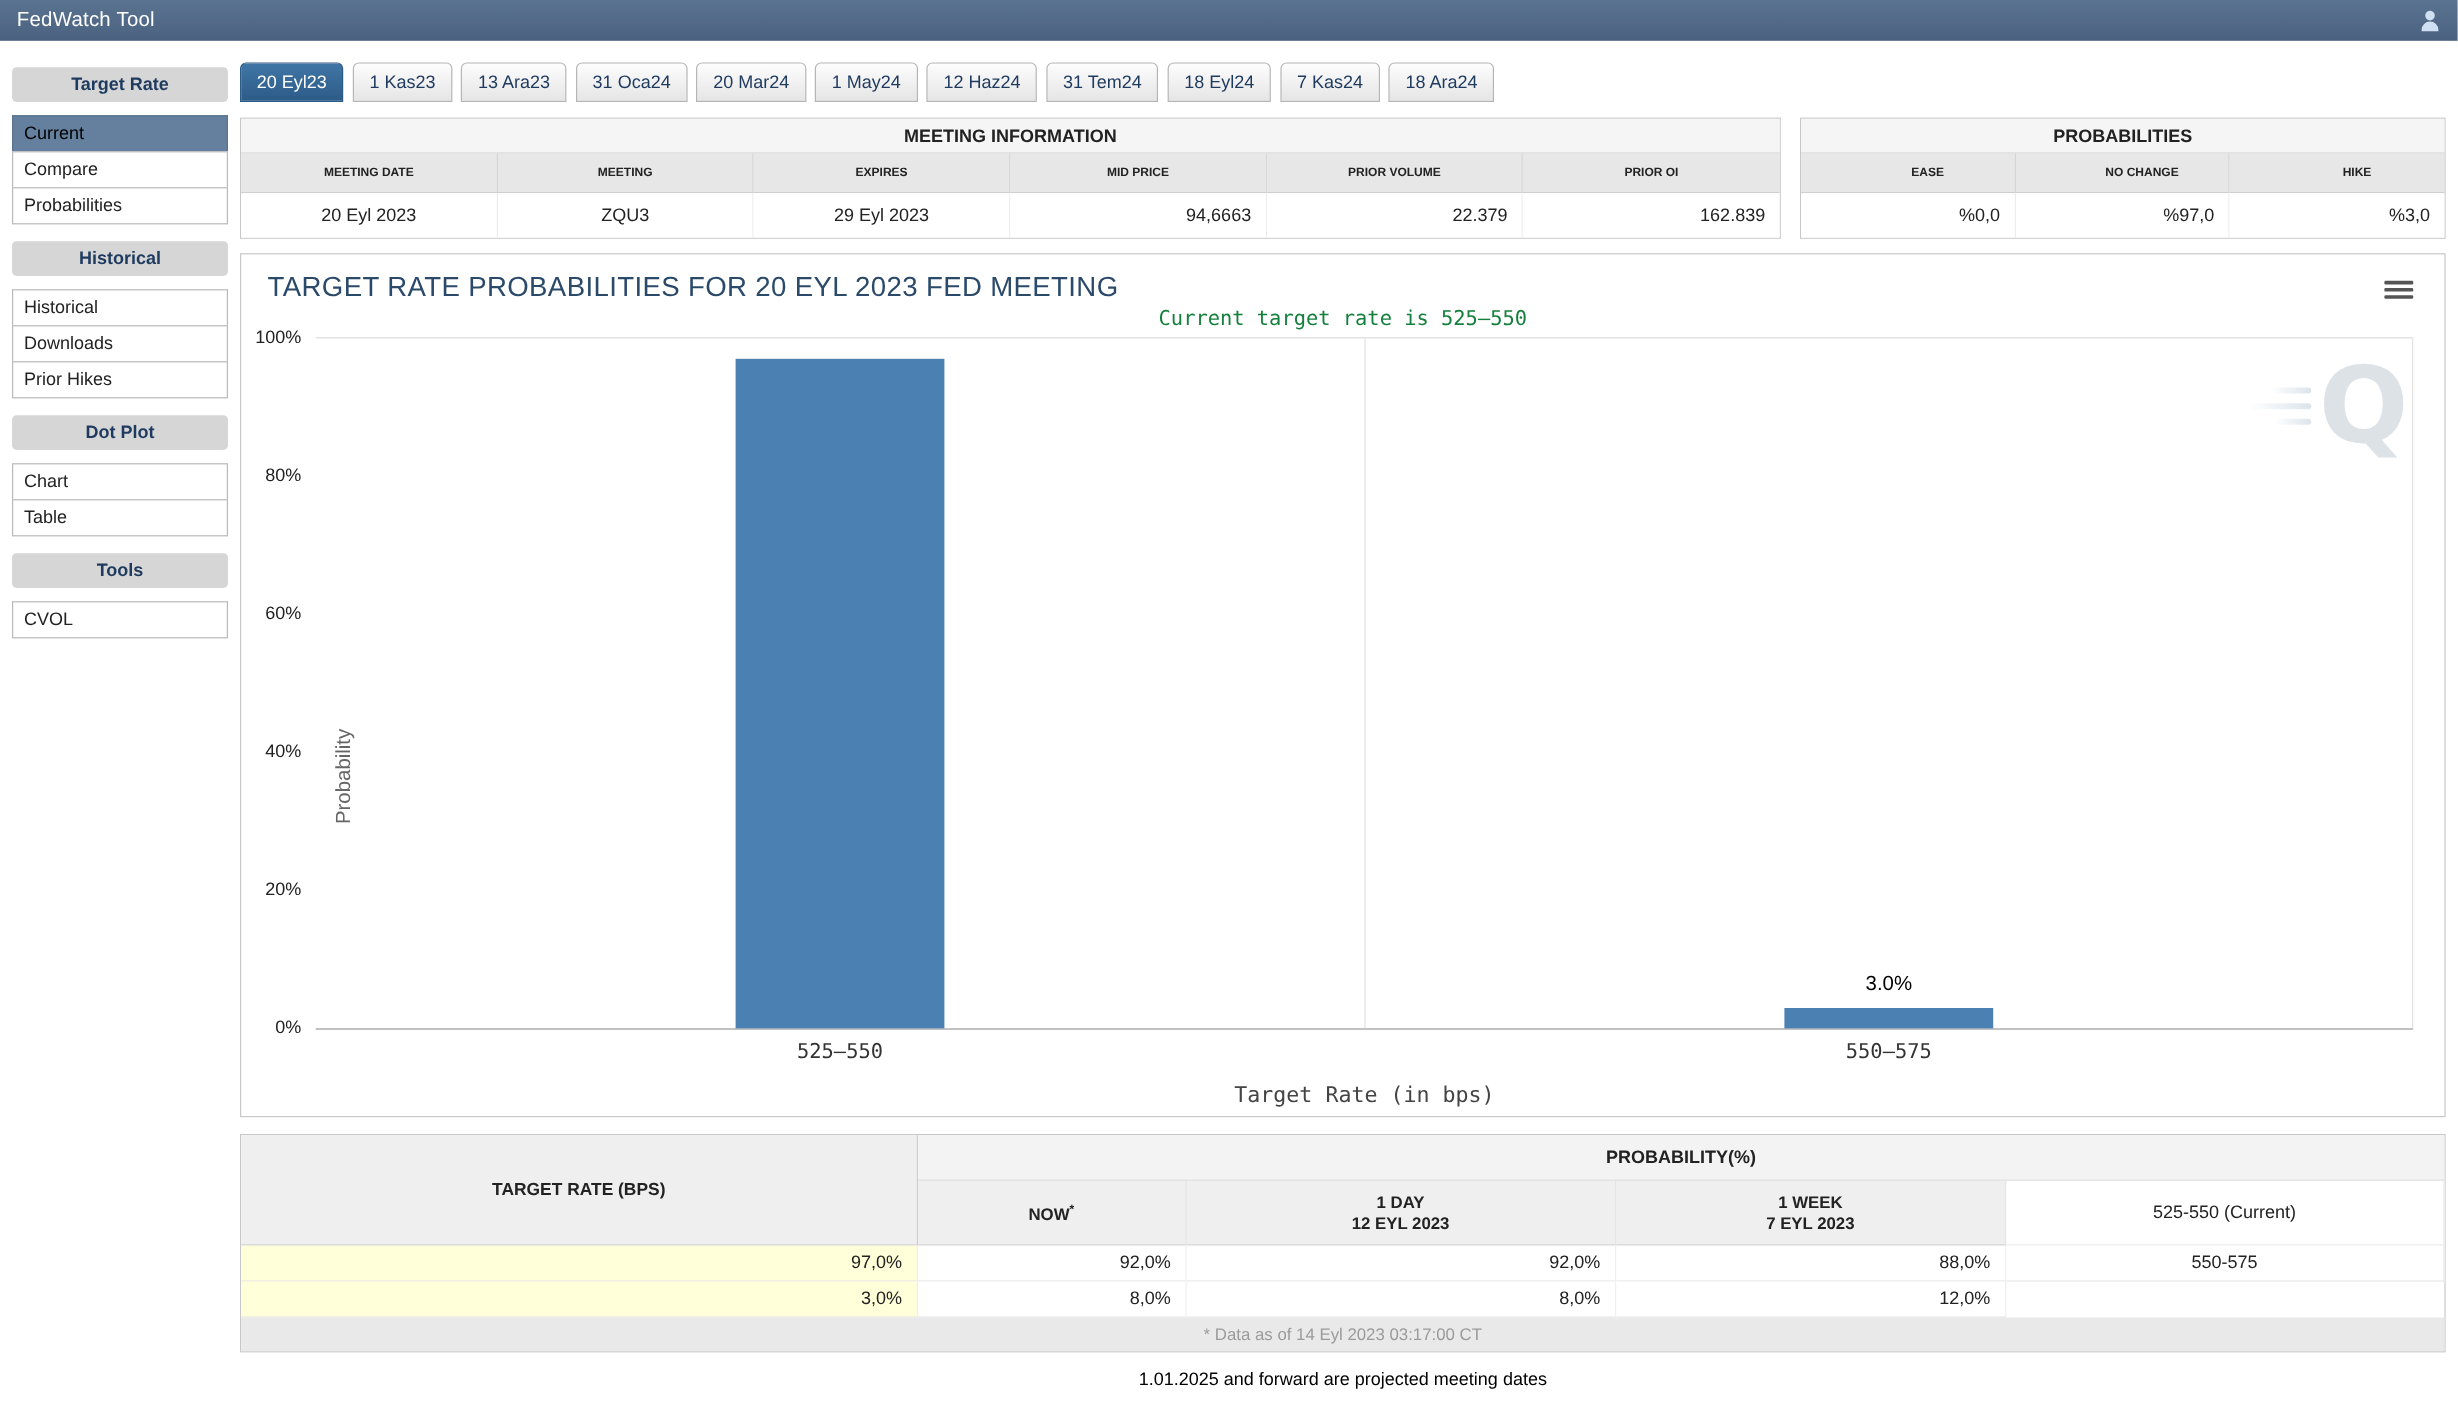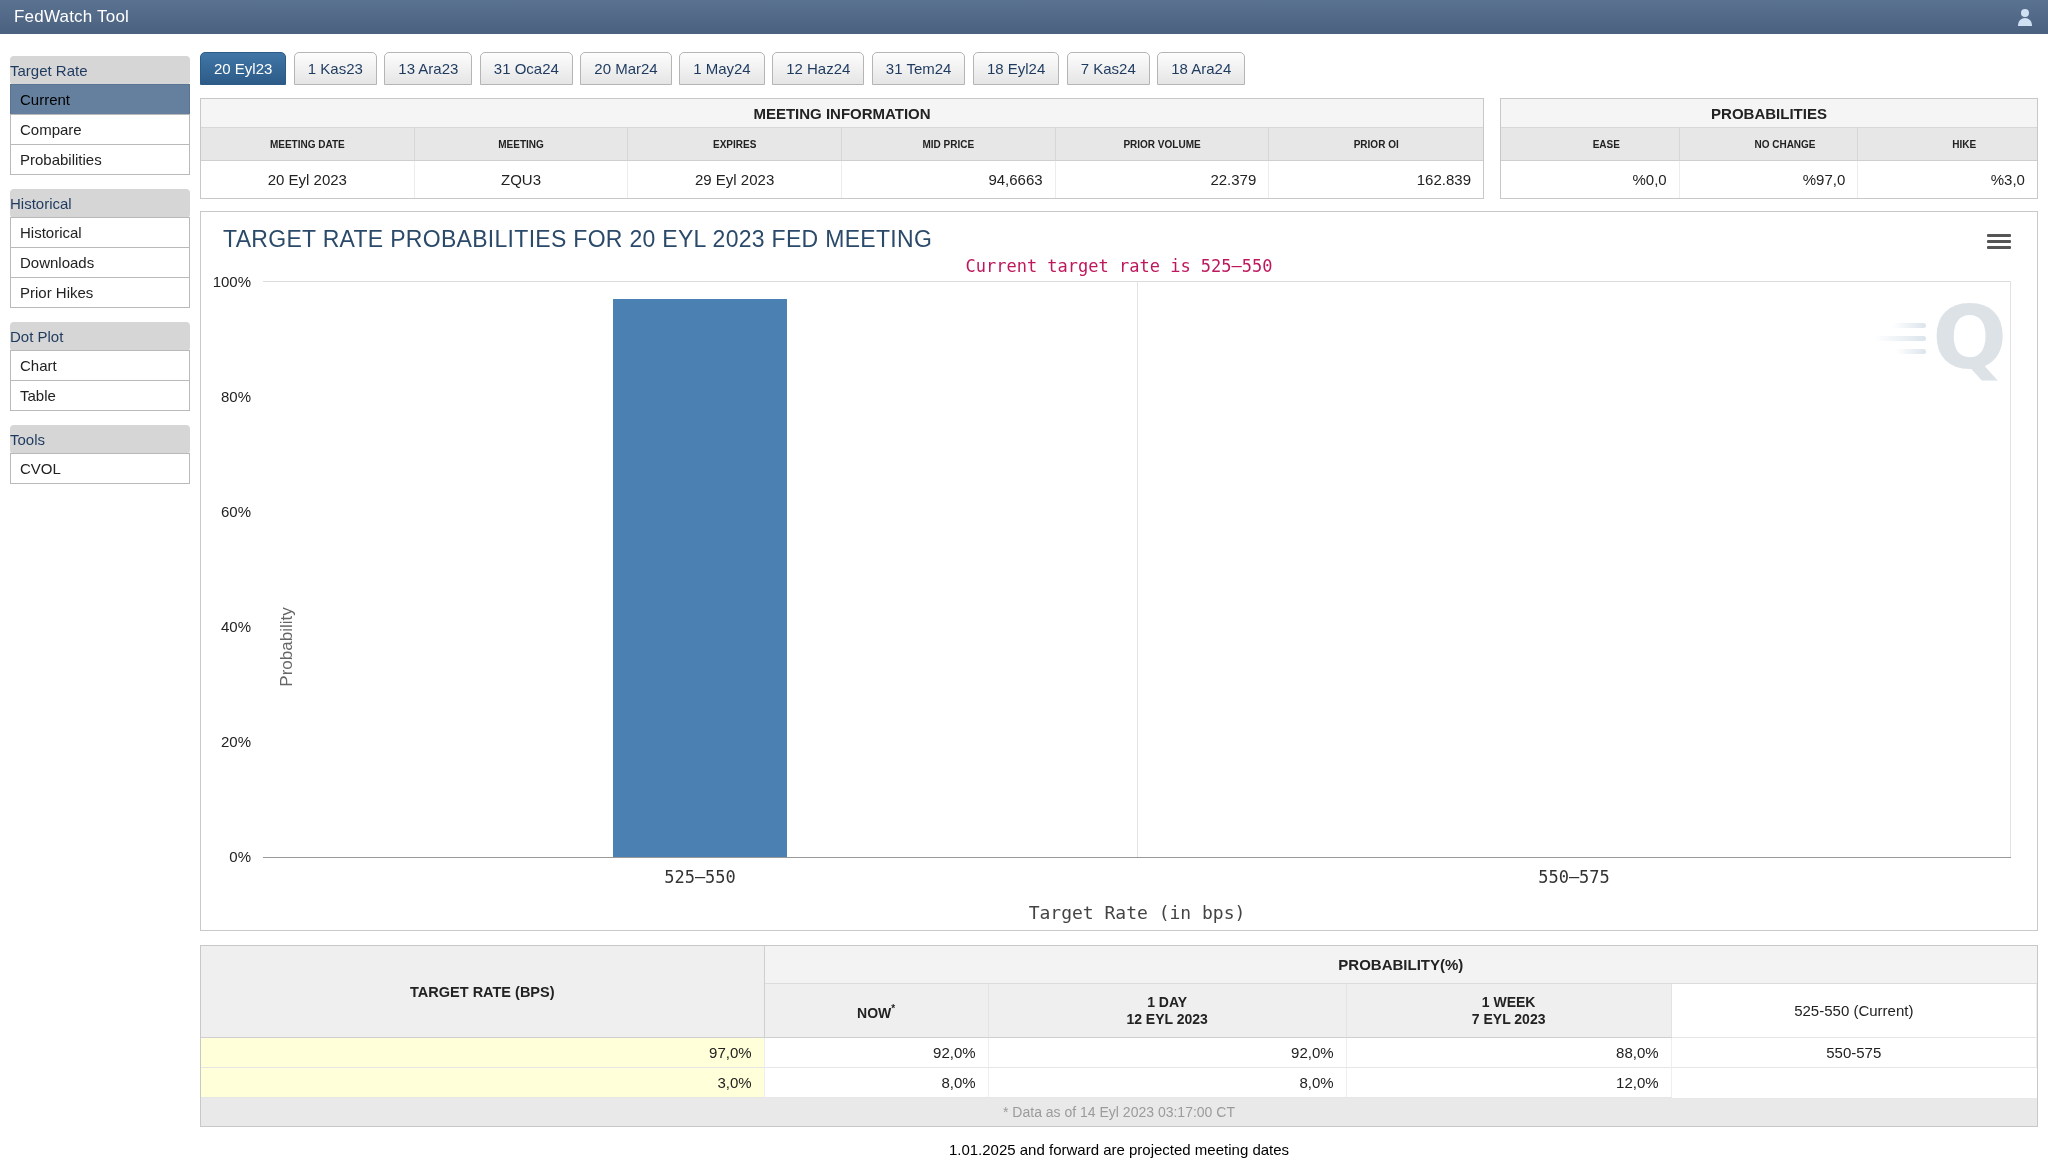--- a/index.html
+++ b/index.html
@@ -13,22 +13,22 @@
   #topbar .title { font-size:17px; letter-spacing:.2px; }
   #header-user { margin-left:auto; width:18px; height:18px; position:relative; cursor:pointer; }
   #header-user .head { position:absolute; top:1px; left:5px; width:8px; height:8px;
                        border-radius:50%; background:#cfe0f2; }
   #header-user .torso { position:absolute; bottom:0; left:2px; width:14px; height:8px;
                         border-radius:7px 7px 0 0; background:#cfe0f2; }
 
   
   #sidebar { position:absolute; top:52px; left:10px; width:180px; }
   .sec-h { background:#d6d6d6; border-radius:4px; height:29px; line-height:29px;
-           text-align:left; font-weight:normal; font-size:15px; color:#1e3a5f;
-           margin:14px 0 0 0; }
+           text-align:center; font-weight:bold; font-size:15px; color:#1e3a5f;
+           margin:14px 0 12px 0; }
   .sec-h:first-child { margin-top:4px; }
   .s-item { background:#fff; border:1px solid #b9b9b9; height:31px; line-height:29px;
             padding-left:9px; font-size:15px; color:#222; margin-top:-1px; cursor:pointer; }
   .s-item.active { background:#64809e; border-color:#5a7491; color:#000000; }
 
   
   #main { position:absolute; top:52px; left:200px; width:1838px; }
 
   
   #tabs { height:34px; white-space:nowrap; }
@@ -56,21 +56,21 @@
   #prob-info .c { width:33.333%;padding-left:33px; }
   .c.center { text-align:center; }
   .c.right { text-align:right; padding-right:12px; }
 
   
   #chart-panel { position:relative; margin-top:12px; height:720px;
                  border:1px solid #c9c9c9; background:#fff; }
   #chart-title { position:absolute; top:14px; left:22px; font-size:23px;
                  color:#2b4a6a; letter-spacing:.3px; }
   #chart-subtitle { position:absolute; top:44px; left:0; right:0; text-align:center;
-                    font-family:"DejaVu Sans Mono", monospace; font-size:17px; color:#be185d; }
+                    font-family:"DejaVu Sans Mono", monospace; font-size:17px; color:#15803d; }
   #chart-menu { position:absolute; top:22px; right:26px; width:24px; height:18px; cursor:pointer; }
   #chart-menu i { display:block; height:3px; background:#555; margin-bottom:3px; border-radius:1px; }
 
   #plot-area { position:absolute; top:69px; left:62px; width:1748px; height:577px;
                border-top:1px solid #dcdcdc; border-bottom:1px solid #999; }
   .vgrid { position:absolute; top:0; bottom:0; width:1px; background:#e2e2e2; }
   .yt { position:absolute; left:-62px; width:50px; text-align:right;
         font-size:15px; color:#222; line-height:18px; }
   #ylabel { position:absolute; top:355px; left:-36px; transform:rotate(-90deg);
             transform-origin:center; font-size:17px; color:#666; width:120px; text-align:center; }
@@ -230,20 +230,24 @@
             <i></i>
             <i></i>
           </span>
         <span class="wm-q">Q</span>
       </div>
 
       <div class="bar-group" style="left:calc(25% - 87px)">
         <div class="bar-label" style="bottom: 526px;">97.0%</div>
         <div class="bar" style="height: 558px; background: rgb(74, 128, 178);"></div>
       </div>
+      <div class="bar-group" style="left:calc(75% - 87px)">
+        <div class="bar-label" style="bottom: 27px;">3.0%</div>
+        <div class="bar" style="height: 17px; background: rgb(74, 128, 178);"></div>
+      </div>
     </div>
 
     <div id="xlabels">
       <span class="xl" style="left:25%">525–550</span>
       <span class="xl" style="left:75%">550–575</span>
     </div>
     <div id="xaxis-title">Target Rate (in bps)</div>
   </div>
 
   <div id="btable">

